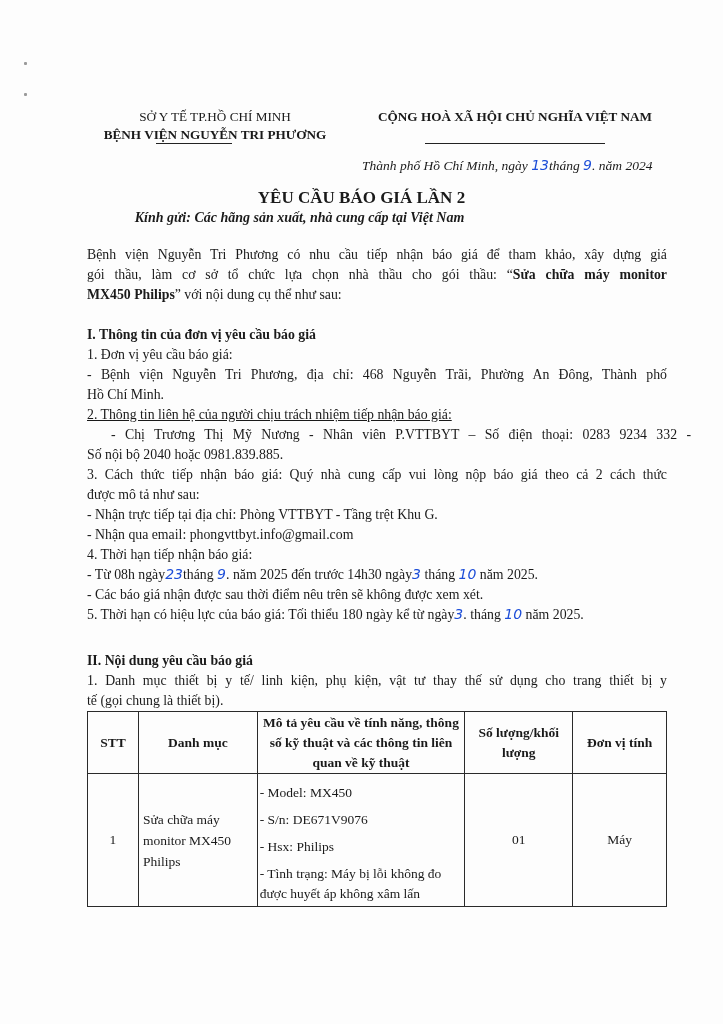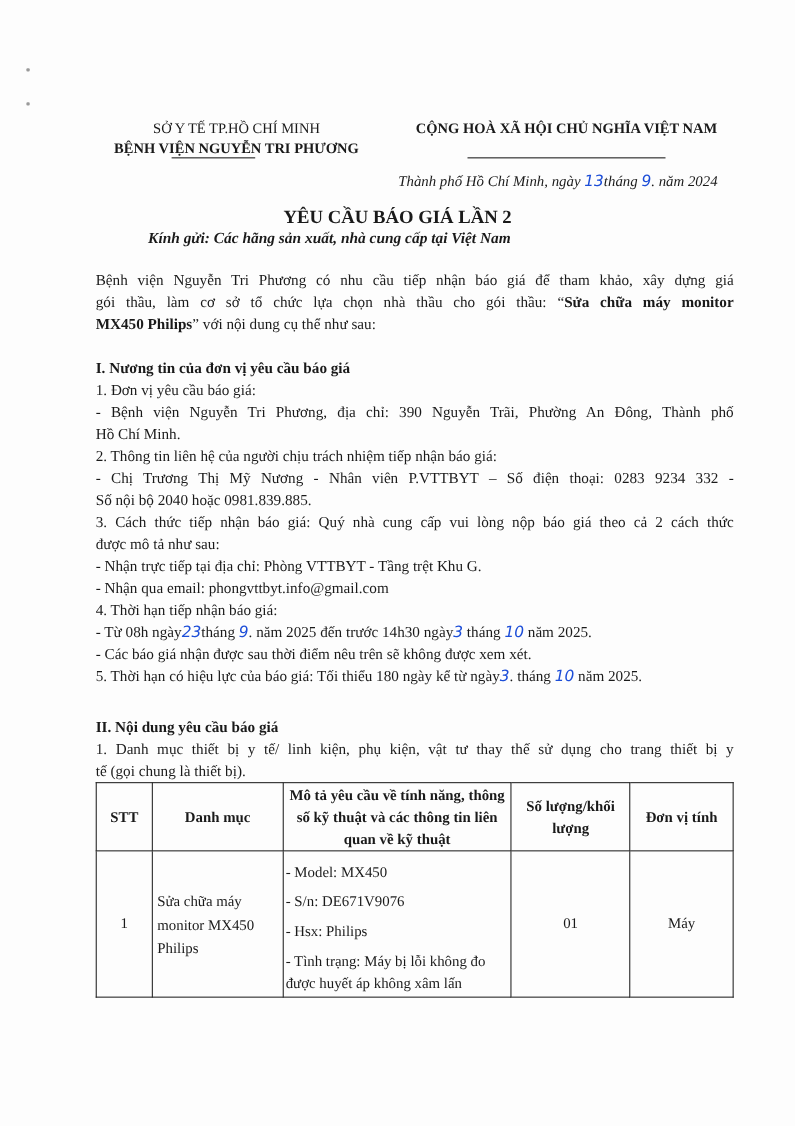--- a/index.html
+++ b/index.html
@@ -44,26 +44,26 @@
   <span>Thành phố Hồ Chí Minh, ngày </span><span class="hw">13</span><span>tháng </span><span class="hw">9</span><span>. năm 2024</span>
 </div>
 
 <div class="abs b" style="left:0;width:723px;top:188px;text-align:center;font-size:17px;">YÊU CẦU BÁO GIÁ LẦN 2</div>
 <div class="abs b" style="left:0;width:599px;top:210px;text-align:center;font-size:14px;font-style:italic;"><span>Kính gửi: Các hãng sản xuất, nhà cung cấp tại Việt Nam</span></div>
 
 <div class="line just" style="top:245px;">Bệnh viện Nguyễn Tri Phương có nhu cầu tiếp nhận báo giá để tham khảo, xây dựng giá</div>
 <div class="line just" style="top:265px;"><span>gói thầu, làm cơ sở tổ chức lựa chọn nhà thầu cho gói thầu: “</span><span class="b">Sửa chữa máy monitor</span></div>
 <div class="line" style="top:285px;"><span class="b">MX450 Philips</span><span>” với nội dung cụ thể như sau:</span></div>
 
-<div class="line b" style="top:325px;">I. Nương tin của đơn vị yêu cầu báo giá</div>
+<div class="line b" style="top:325px;">I. Thông tin của đơn vị yêu cầu báo giá</div>
 <div class="line" style="top:345px;">1. Đơn vị yêu cầu báo giá:</div>
-<div class="line just" style="top:365px;"> - Bệnh viện Nguyễn Tri Phương, địa chỉ: 390 Nguyễn Trãi, Phường An Đông, Thành phố</div>
+<div class="line just" style="top:365px;"> - Bệnh viện Nguyễn Tri Phương, địa chỉ: 468 Nguyễn Trãi, Phường An Đông, Thành phố</div>
 <div class="line" style="top:385px;">Hồ Chí Minh.</div>
-<div class="line" style="top:405px;">2. Thông tin liên hệ của người chịu trách nhiệm tiếp nhận báo giá:</div>
-<div class="line just" style="top:425px;">  - Chị Trương Thị Mỹ Nương - Nhân viên P.VTTBYT – Số điện thoại: 0283 9234 332 -</div>
+<div class="line" style="top:405px;text-decoration:underline;">2. Thông tin liên hệ của người chịu trách nhiệm tiếp nhận báo giá:</div>
+<div class="line just" style="top:425px;margin-left:24px;">  - Chị Trương Thị Mỹ Nương - Nhân viên P.VTTBYT – Số điện thoại: 0283 9234 332 -</div>
 <div class="line" style="top:445px;">Số nội bộ 2040 hoặc 0981.839.885.</div>
 <div class="line just" style="top:465px;">3. Cách thức tiếp nhận báo giá: Quý nhà cung cấp vui lòng nộp báo giá theo cả 2 cách thức</div>
 <div class="line" style="top:485px;">được mô tả như sau:</div>
 <div class="line" style="top:505px;"> - Nhận trực tiếp tại địa chỉ: Phòng VTTBYT - Tầng trệt Khu G.</div>
 <div class="line" style="top:525px;"> - Nhận qua email: phongvttbyt.info@gmail.com</div>
 <div class="line" style="top:545px;">4. Thời hạn tiếp nhận báo giá:</div>
 <div class="line" style="top:565px;"><span> - Từ 08h ngày</span><span class="hw">23</span><span>tháng </span><span class="hw">9</span><span>. năm 2025 đến trước 14h30 ngày</span><span class="hw">3</span><span> tháng </span><span class="hw">10</span><span> năm 2025.</span></div>
 <div class="line" style="top:585px;"> - Các báo giá nhận được sau thời điểm nêu trên sẽ không được xem xét.</div>
 <div class="line" style="top:605px;"><span>5. Thời hạn có hiệu lực của báo giá: Tối thiểu 180 ngày  kể từ ngày</span><span class="hw">3</span><span>. tháng </span><span class="hw">10</span><span> năm 2025.</span></div>
 

